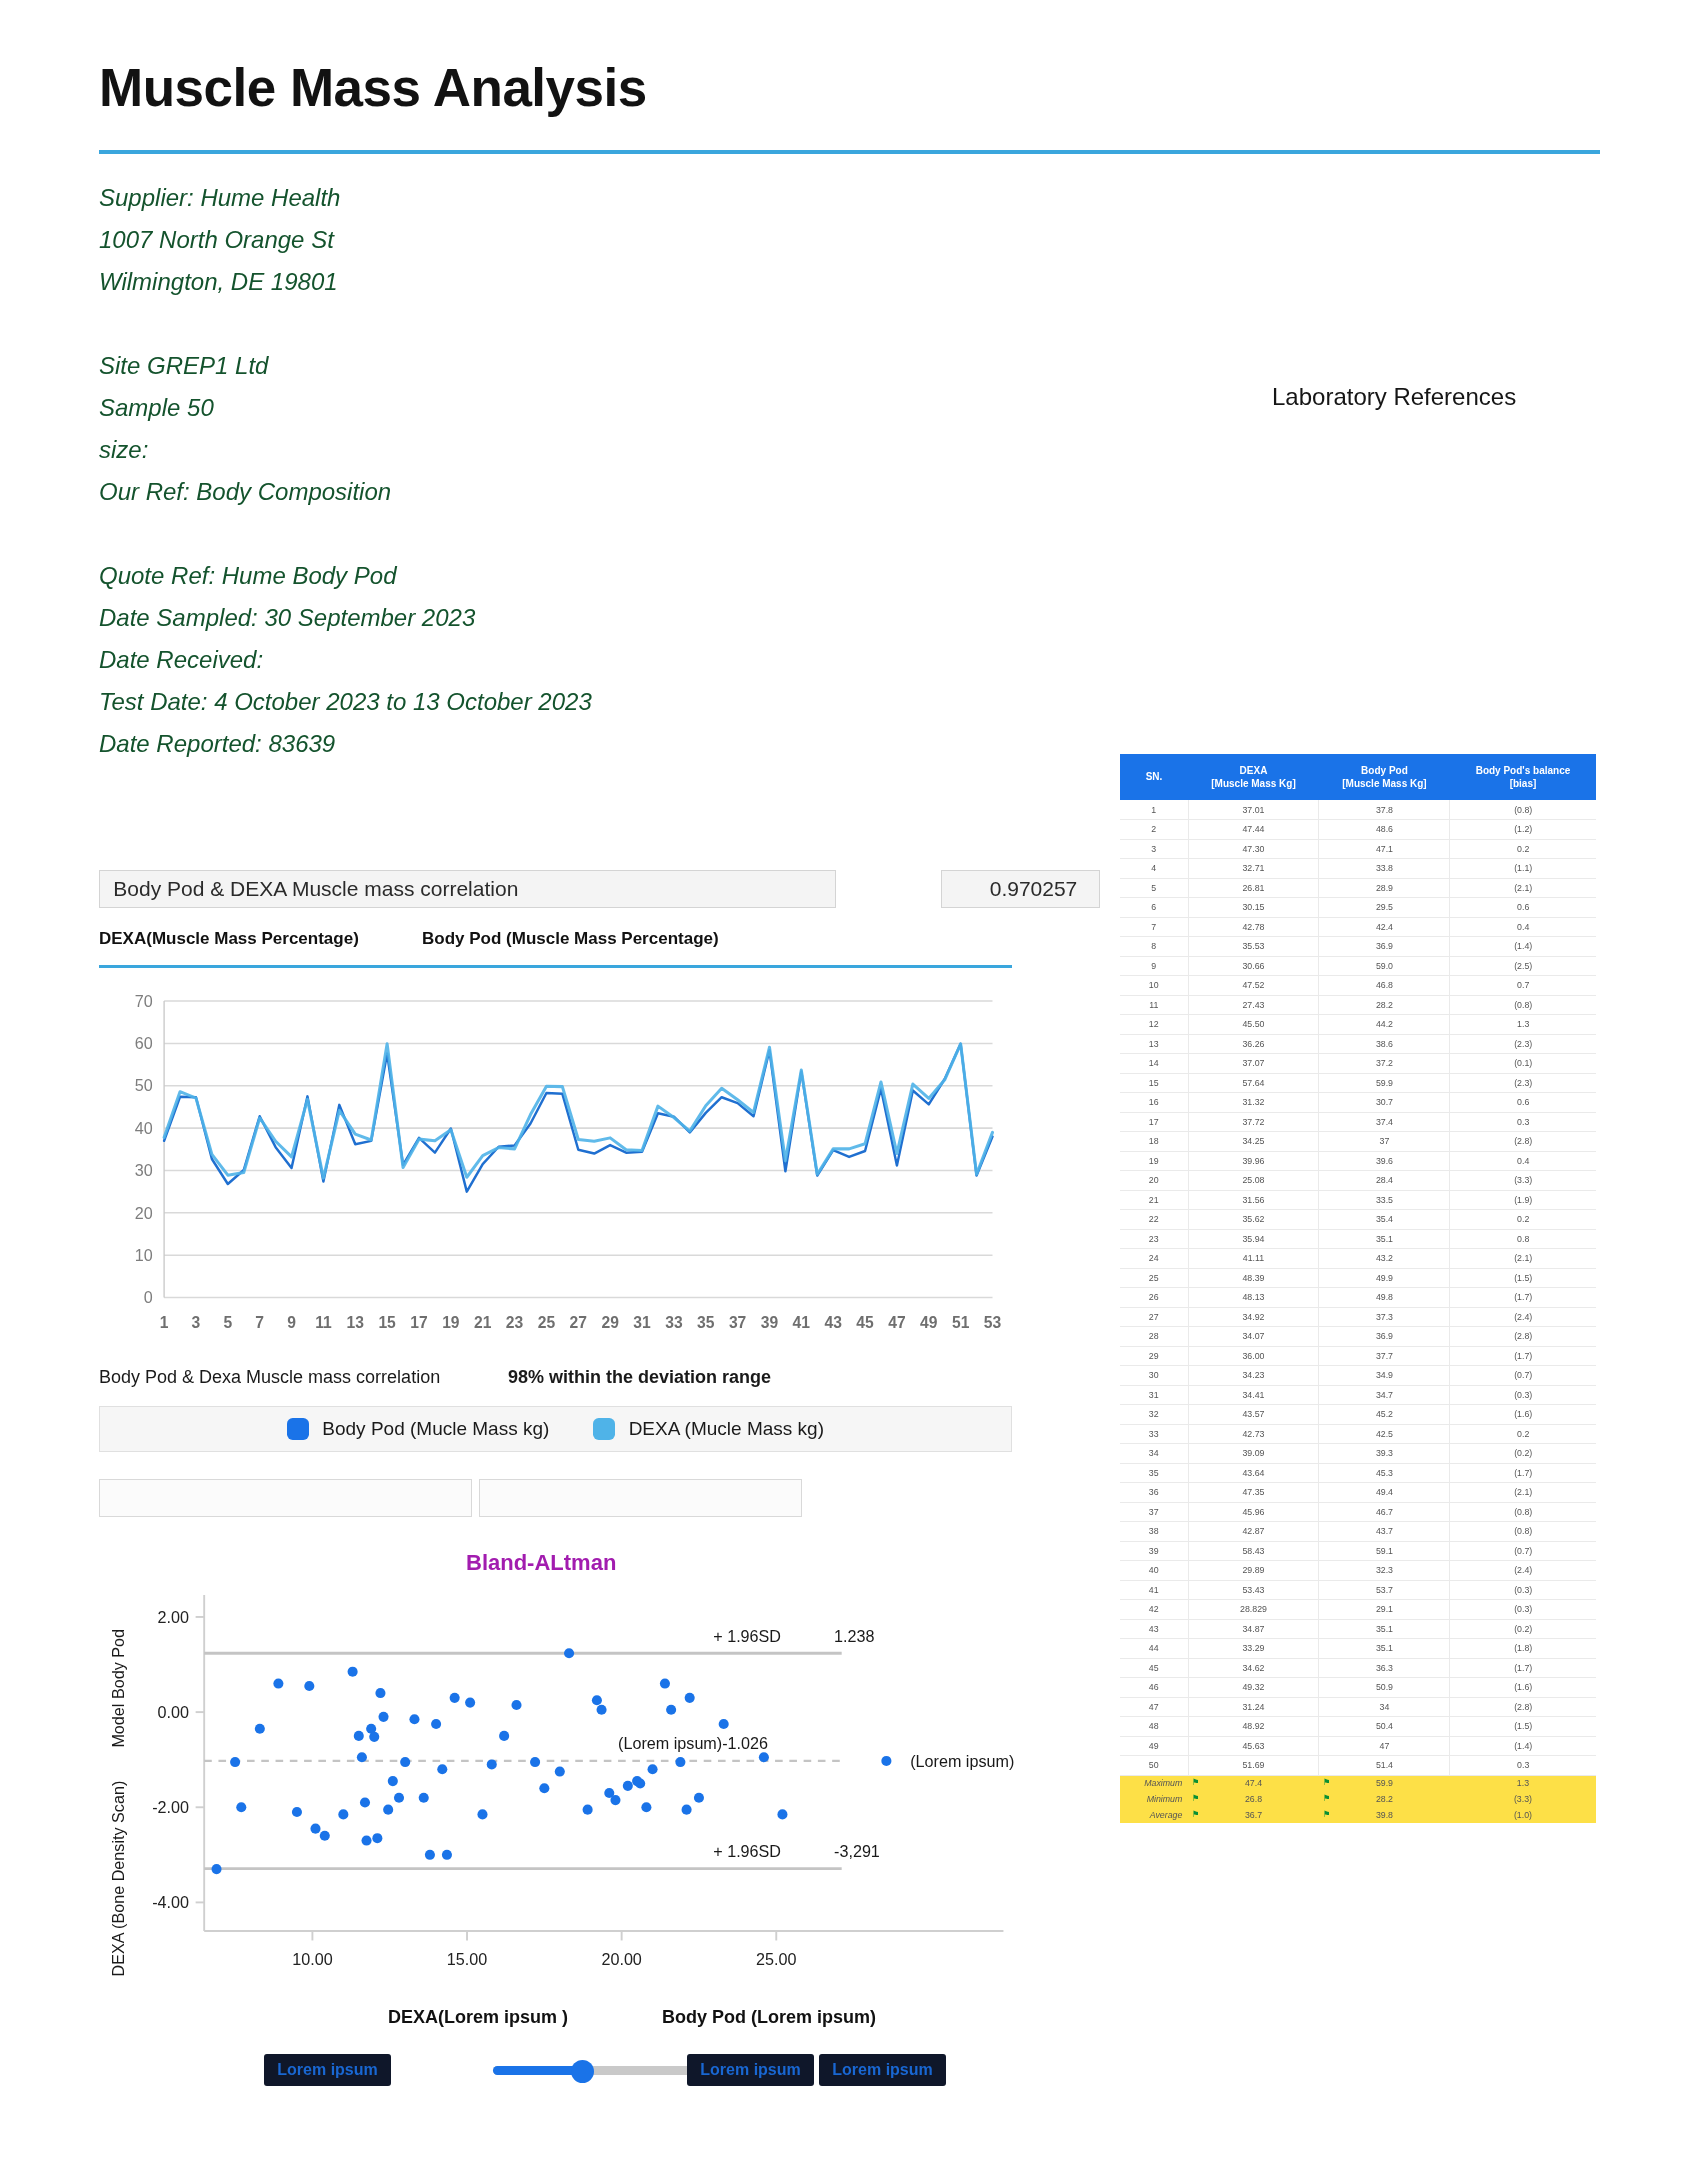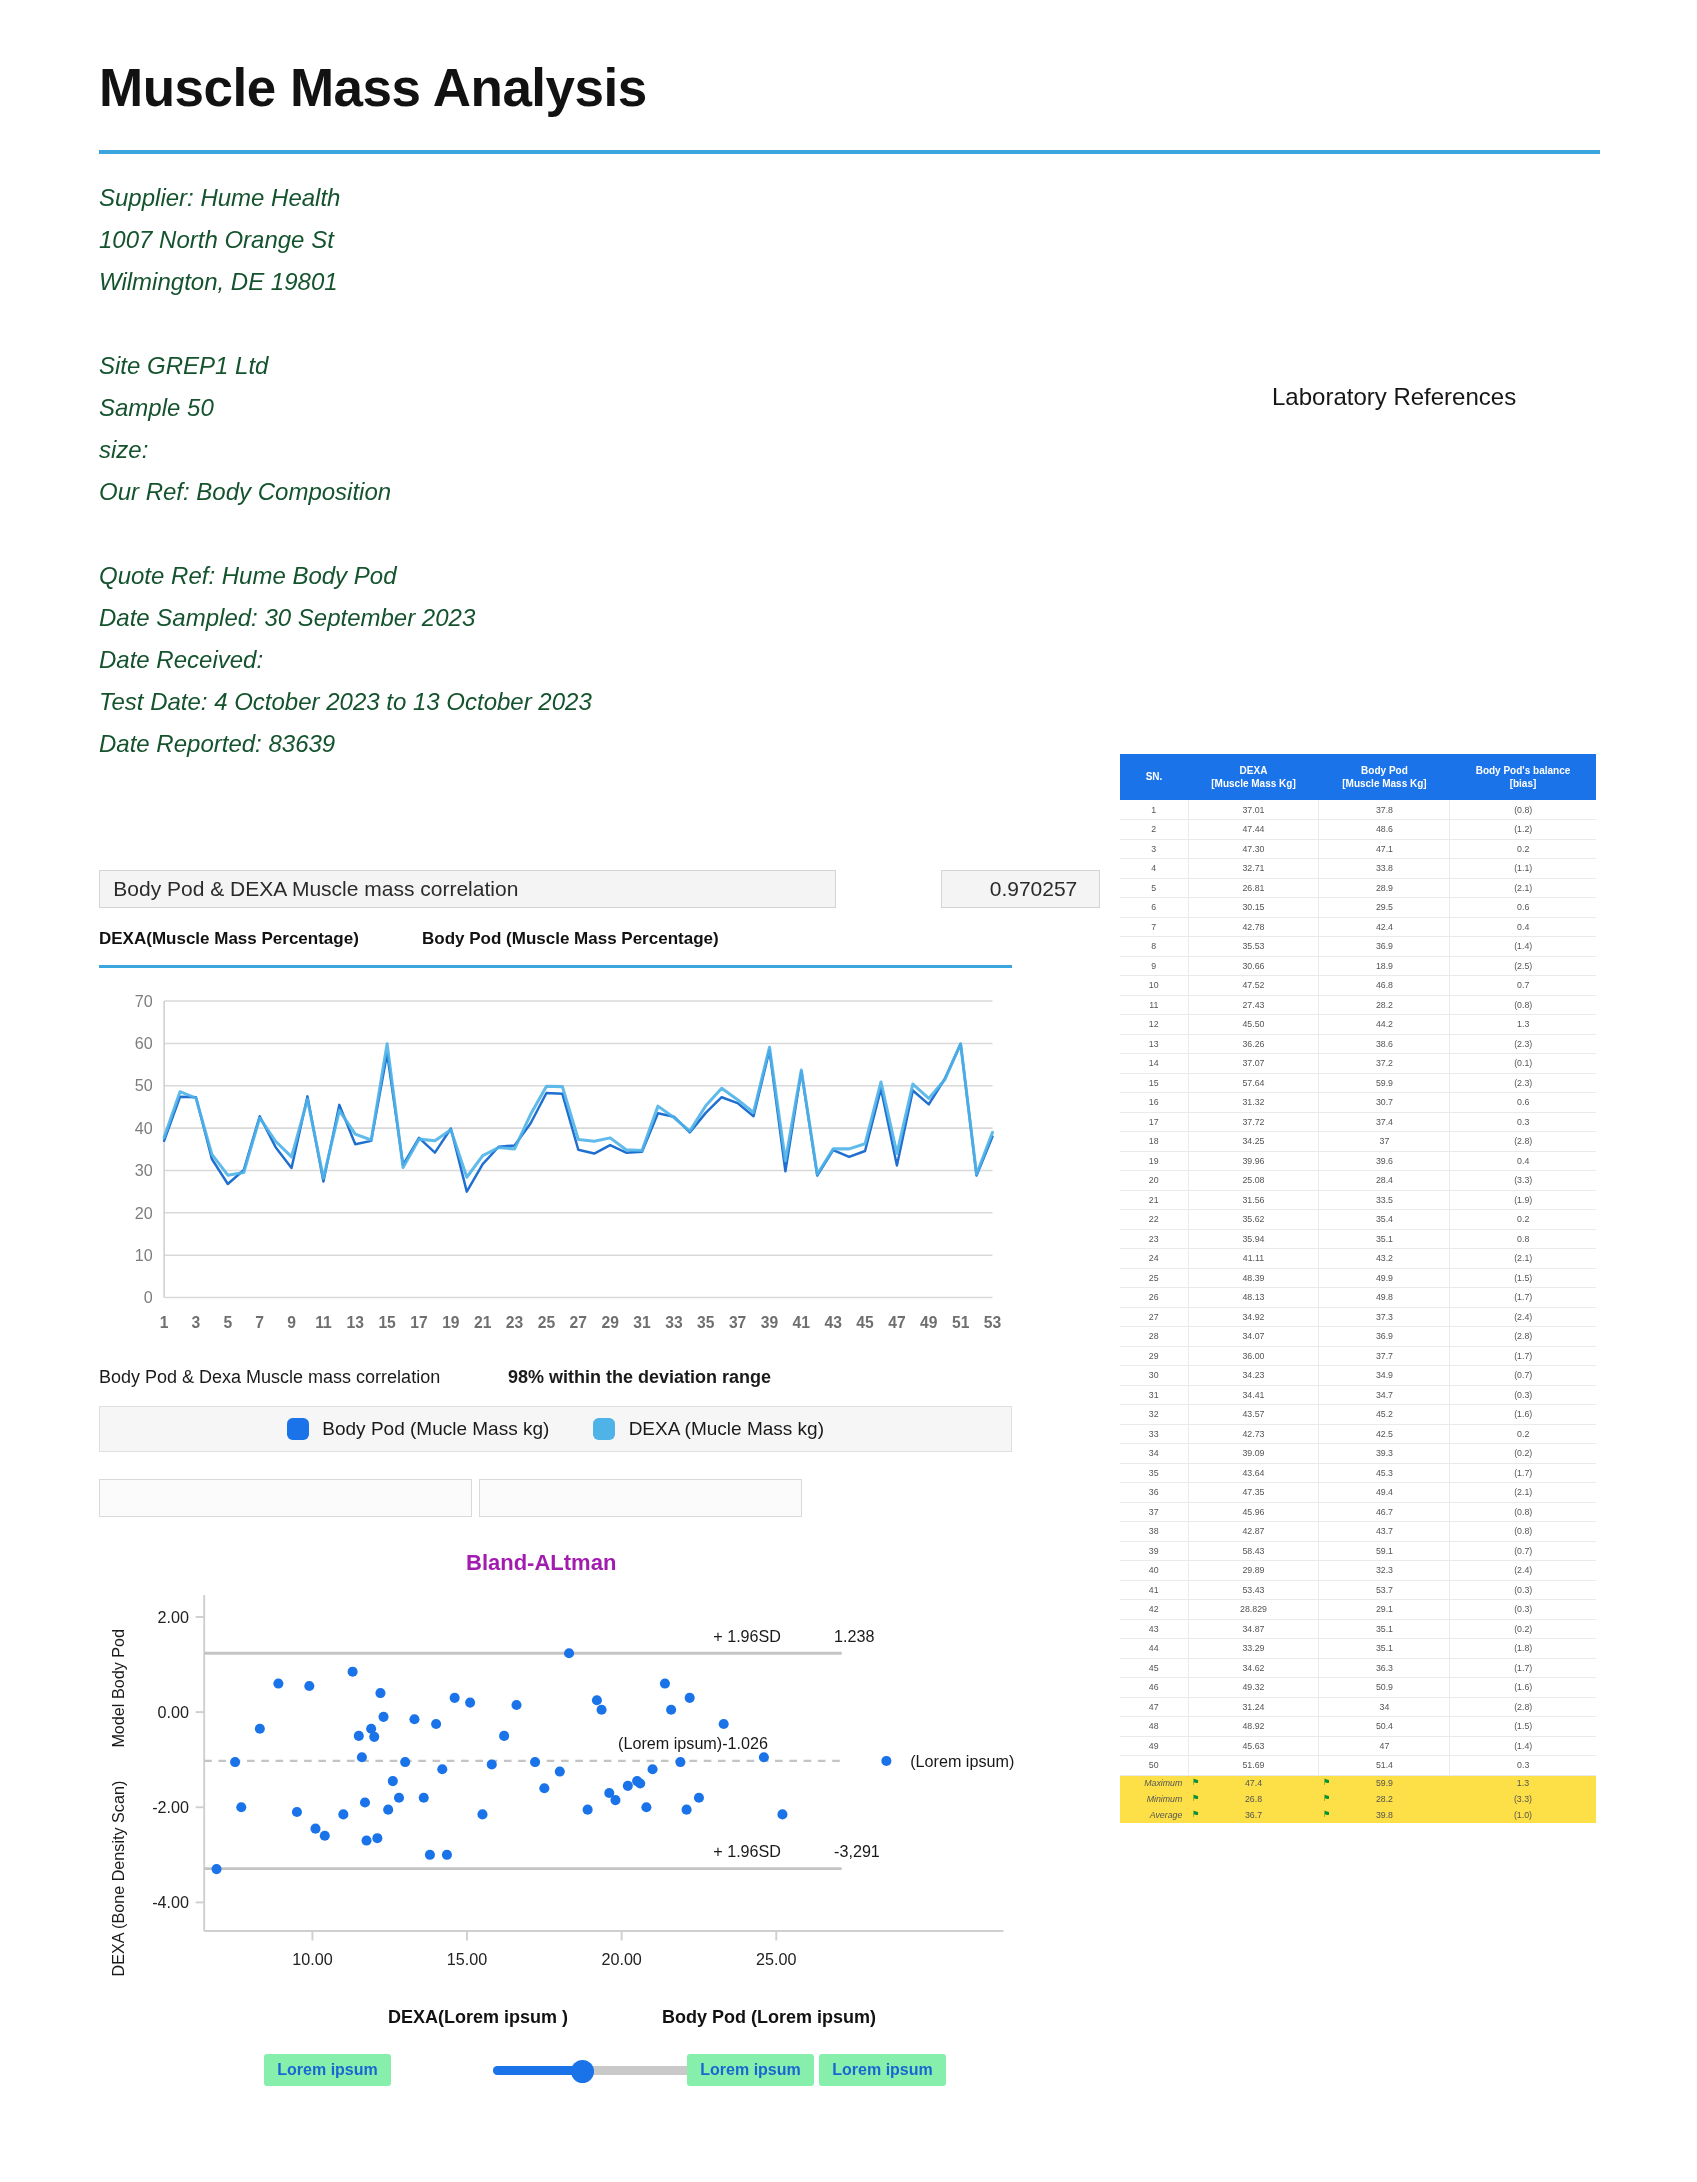--- a/index.html
+++ b/index.html
@@ -119,21 +119,21 @@
 
   .ba-xcap { position: absolute; left: 99px; top: 2007px; width: 913px; height: 25px; }
   .ba-xcap span { position: absolute; font-size: 18px; font-weight: 700; color: #111; white-space: nowrap; }
   .xcap-1 { left: 289px; top: 0; }
   .xcap-2 { left: 563px; top: 0; }
 
   
   .controls { position: absolute; left: 99px; top: 2050px; width: 913px; height: 46px; }
   .chip {
     position: absolute; top: 3.8px; height: 32px;
-    background: #86efac; color: #1967d2;
+    background: #0f172a; color: #1967d2;
     font-size: 16px; font-weight: 700;
     display: flex; align-items: center; justify-content: center;
     border-radius: 2.9px; padding: 0 13.3px; white-space: nowrap;
   }
   .chip-a { left: 165px; }
   .chip-b { left: 588px; }
   .chip-c { left: 720px; }
   .slider { position: absolute; left: 394px; top: 13.3px; width: 202px; height: 13.3px; }
   .slider-track { position: absolute; left: 0; top: 2.9px; width: 202px; height: 8.6px; background: #c9c9c9; border-radius: 5.7px; }
   .slider-fill  { position: absolute; left: 0; top: 2.9px; width: 90px; height: 8.6px; background: #1a73e8; border-radius: 5.7px; }
@@ -459,21 +459,21 @@
           </tr>
           <tr>
             <td>8</td>
             <td>35.53</td>
             <td>36.9</td>
             <td>(1.4)</td>
           </tr>
           <tr>
             <td>9</td>
             <td>30.66</td>
-            <td>18.9</td>
+            <td>59.0</td>
             <td>(2.5)</td>
           </tr>
           <tr>
             <td>10</td>
             <td>47.52</td>
             <td>46.8</td>
             <td>0.7</td>
           </tr>
           <tr>
             <td>11</td>

